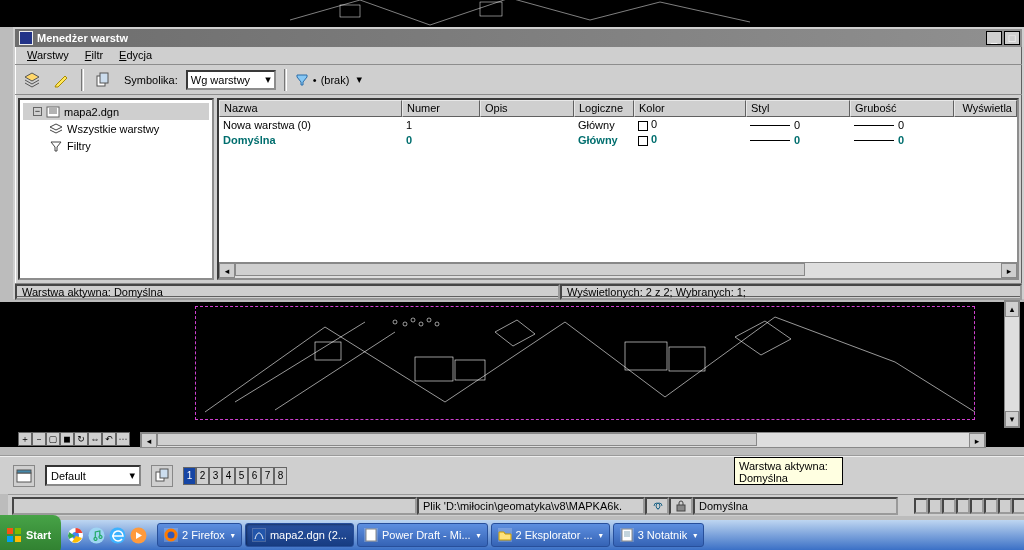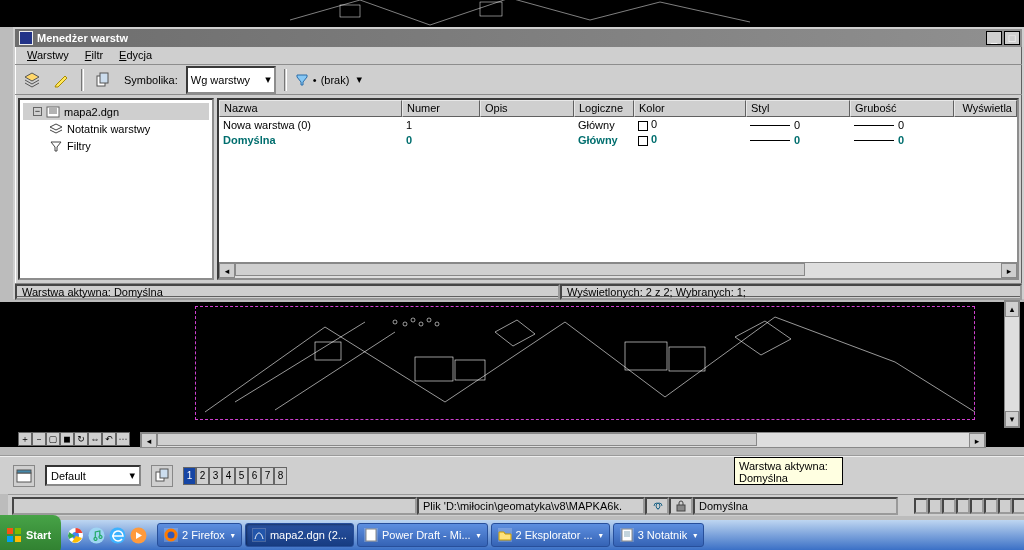--- a/index.html
+++ b/index.html
@@ -25,21 +25,21 @@
              border-bottom:1px solid #8d8d8d; }
   .lm-menu span { padding:2px 6px; }
   .lm-menu span:first-letter { text-decoration: underline; }
 
   .lm-toolbar { height:30px; display:flex; align-items:center; gap:8px; padding:0 6px;
                 border-bottom:1px solid #8d8d8d; }
   .tool-ico { width:22px; height:22px; border:1px solid transparent; display:flex; align-items:center; justify-content:center;}
   .tool-ico svg { width:18px; height:18px; }
   .tool-sep { width:3px; height:22px; border-left:1px solid #777; border-right:1px solid #fff; }
   .symb-label { margin-left:2px; }
-  .symb-combo { border:2px inset #8d8d8d; background:#fff; height:20px; display:flex; align-items:center; padding:12px 3px; width:90px;}
+  .symb-combo { border:2px inset #8d8d8d; background:#fff; height:20px; display:flex; align-items:center; padding:4px 3px; width:90px;}
   .symb-combo::after { content:"▾"; margin-left:auto; }
   .brak-combo { display:flex; align-items:center; gap:4px; }
   .brak-combo svg { width:14px;height:14px; }
   .brak-combo::after { content:"▾"; margin-left:3px; }
 
   .lm-body { display:flex; height:188px; }
 
   
   .lm-tree { width:196px; margin:3px; background:#fff; border:2px inset #8d8d8d; padding:3px 3px; }
   .tree-row { display:flex; align-items:center; gap:4px; height:17px; padding-left:8px; }
@@ -206,21 +206,21 @@
             <rect x="1" y="1" width="12" height="10" fill="#fff" stroke="#666"></rect>
             <path d="M3 3h8M3 5h8M3 7h8" stroke="#666"></path>
           </svg>
         <span>mapa2.dgn</span>
       </div>
       <div class="tree-row" style="padding-left:26px;">
         <svg class="tree-ico" viewBox="0 0 14 12">
             <path d="M7 1 L13 4 L7 7 L1 4 Z" fill="none" stroke="#444"></path>
             <path d="M1 7 L7 10 L13 7" fill="none" stroke="#444"></path>
           </svg>
-        <span>Notatnik warstwy</span>
+        <span>Wszystkie warstwy</span>
       </div>
       <div class="tree-row" style="padding-left:26px;">
         <svg class="tree-ico" viewBox="0 0 14 12">
             <path d="M2 2 h10 L8 7 v4 h-2 v-4 Z" fill="none" stroke="#444"></path>
           </svg>
         <span>Filtry</span>
       </div>
     </div>
 
     <div class="lm-grid">

